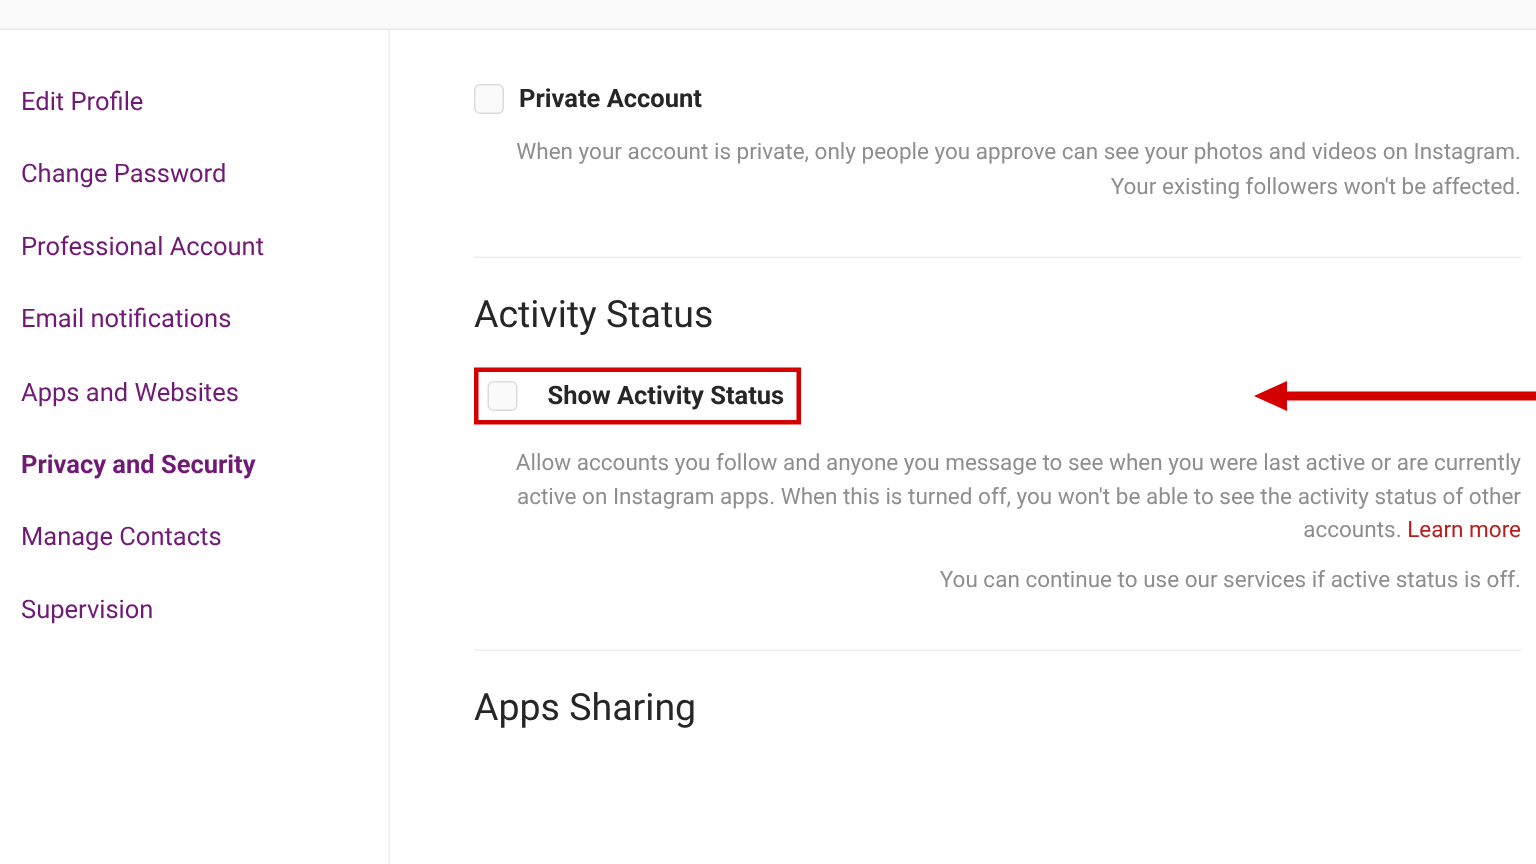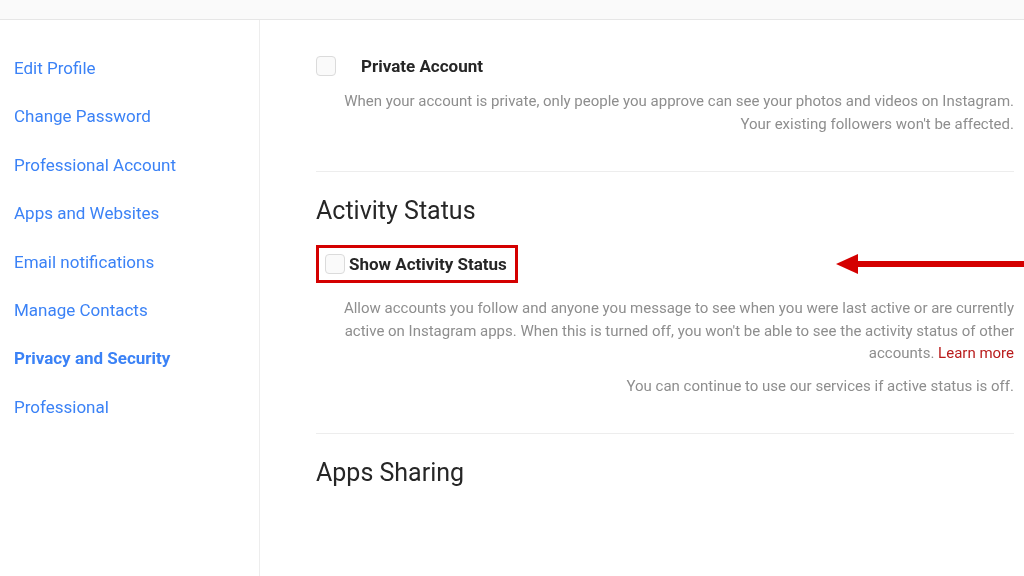--- a/index.html
+++ b/index.html
@@ -20,21 +20,21 @@
       display: flex;
       height: calc(576px - 20px);
     }
     .sidebar {
       width: 260px;
       padding: 24px 0 0 14px;
       border-right: 1px solid #ededed;
     }
     .sidebar-item {
       font-size: 17px;
-      color: #3b82f6;
+      color: #701a75;
       padding: 14px 0 14px 0;
       cursor: pointer;
       line-height: 1.2;
     }
     .sidebar-item.active {
       font-weight: 700;
     }
     .main {
       flex: 1;
       padding: 36px 10px 0 56px;
@@ -47,35 +47,35 @@
     .section:last-child { border-bottom: none; }
     .section-title {
       font-size: 25px;
       font-weight: 400;
       color: #262626;
       margin-bottom: 20px;
     }
     .check-row {
       display: flex;
       align-items: center;
-      gap: 25px;
+      gap: 10px;
       margin-bottom: 14px;
     }
     .checkbox {
       width: 20px;
       height: 20px;
       border: 1px solid #dbdbdb;
       border-radius: 4px;
       background: #fafafa;
       flex-shrink: 0;
     }
     .check-row-highlight {
       display: inline-flex;
       align-items: center;
-      gap: 4px;
+      gap: 20px;
       padding: 6px 8px 6px 6px;
       border: 3px solid #d40000;
     }
     .check-label {
       font-size: 17px;
       font-weight: 700;
       color: #262626;
     }
     .desc {
       font-size: 15px;
@@ -117,25 +117,25 @@
 <body>
 
 <div class="topbar"></div>
 
 <div class="container">
 
   <nav class="sidebar">
     <div class="sidebar-item">Edit Profile</div>
     <div class="sidebar-item">Change Password</div>
     <div class="sidebar-item">Professional Account</div>
+    <div class="sidebar-item">Email notifications</div>
     <div class="sidebar-item">Apps and Websites</div>
-    <div class="sidebar-item">Email notifications</div>
+    <div class="sidebar-item active">Privacy and Security</div>
     <div class="sidebar-item">Manage Contacts</div>
-    <div class="sidebar-item active">Privacy and Security</div>
-    <div class="sidebar-item">Professional</div>
+    <div class="sidebar-item">Supervision</div>
   </nav>
 
   <main class="main">
 
     <section class="section">
       <div class="check-row">
         <span class="checkbox"></span>
         <span class="check-label">Private Account</span>
       </div>
       <p class="desc">When your account is private, only people you approve can see your photos and videos on Instagram. Your existing followers won't be affected.</p>

